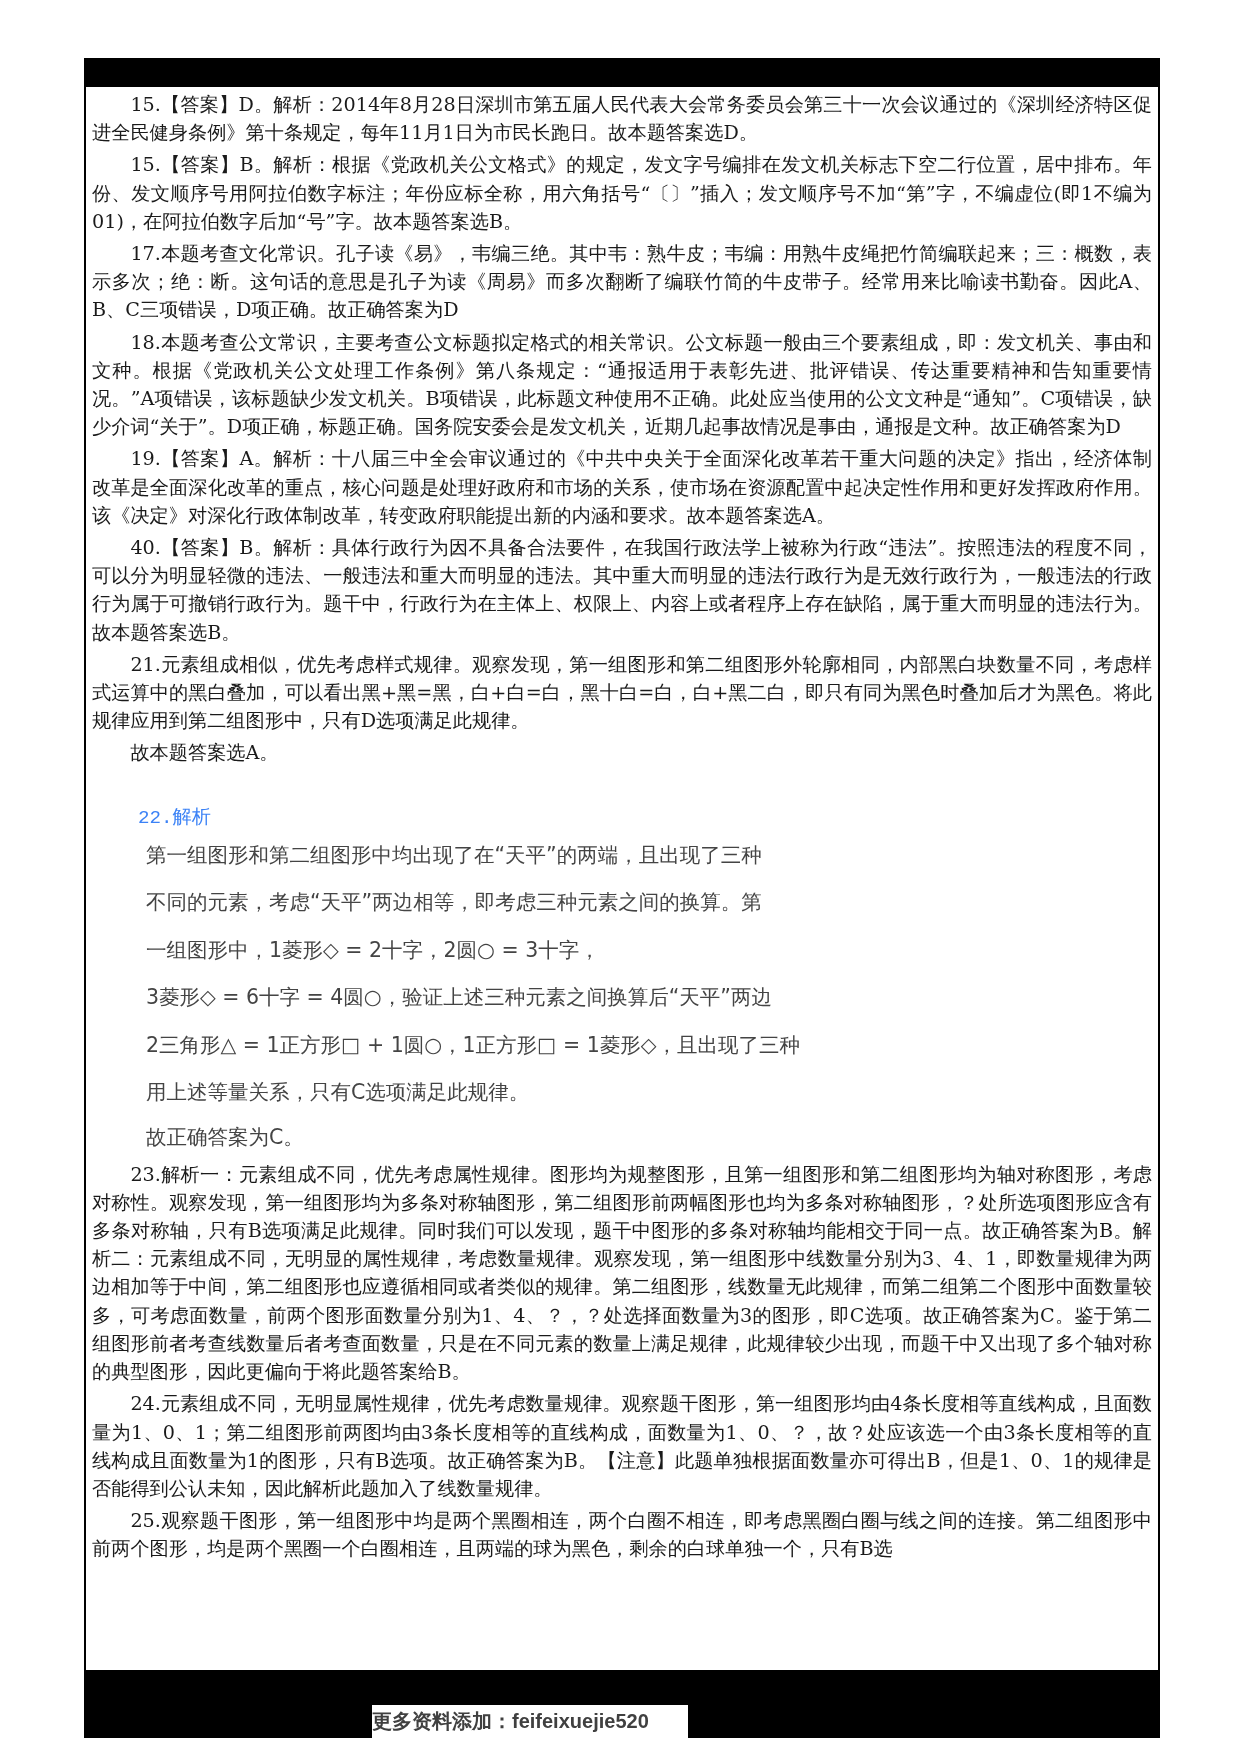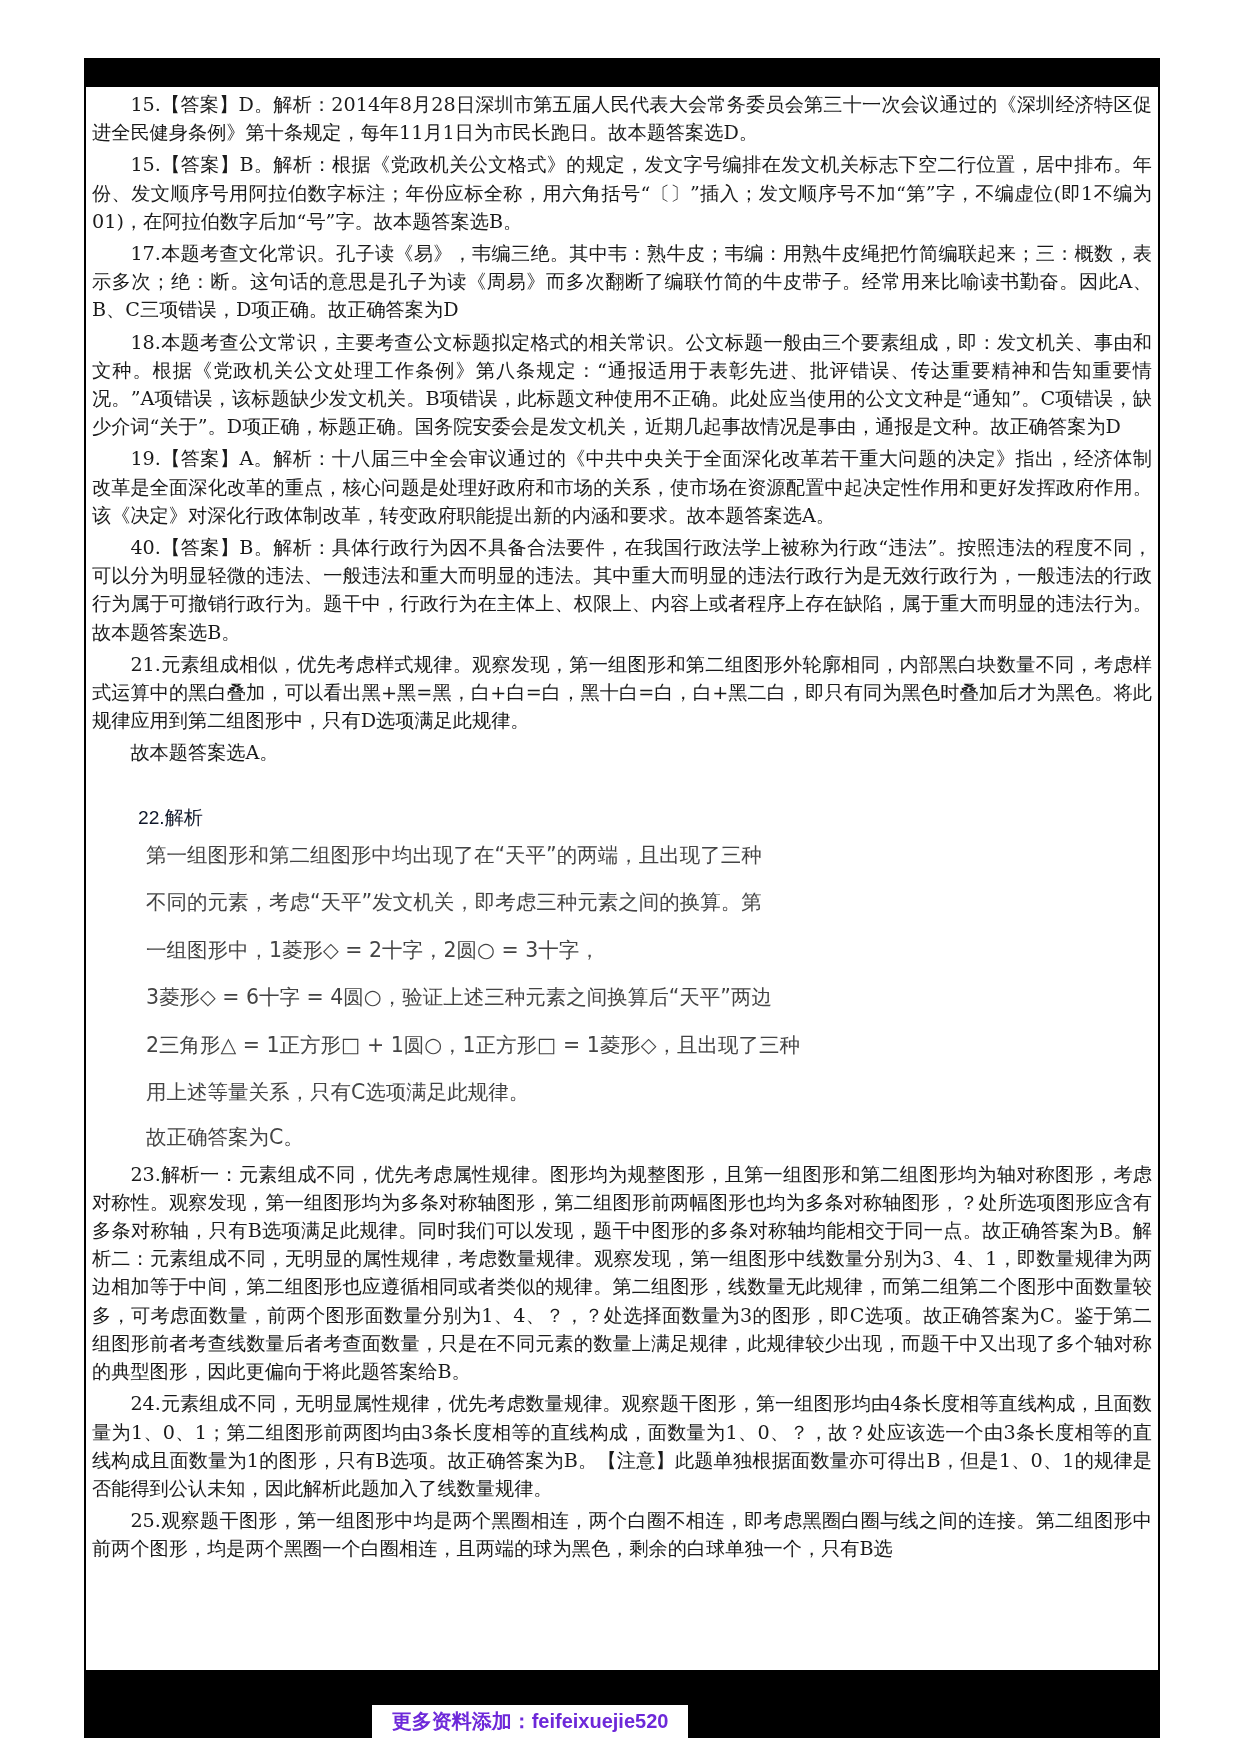--- a/index.html
+++ b/index.html
@@ -5,37 +5,37 @@
   html, body { margin: 0; padding: 0; background: #ffffff; }
   body { width: 1240px; height: 1754px; position: relative; overflow: hidden; }
   .page-frame {
     position: absolute; left: 84px; top: 58px; width: 1076px; height: 1680px;
     border-left: 2px solid #000; border-right: 2px solid #000; box-sizing: border-box;
   }
   .top-bar { position: absolute; left: 84px; top: 58px; width: 1076px; height: 29px; background: #000; }
   .bottom-bar { position: absolute; left: 84px; top: 1670px; width: 1076px; height: 68px; background: #000; }
   .footer-label {
     position: absolute; left: 372px; top: 1705px; width: 316px; height: 33px;
-    background: #fff; color: #6d28d9; font-family: "Liberation Sans", "DejaVu Sans", sans-serif;
-    font-weight: bold; font-size: 20px; line-height: 33px; text-align: center; letter-spacing: 0px;
+    background: #fff; color: #404040; font-family: "Liberation Sans", "DejaVu Sans", sans-serif;
+    font-weight: bold; font-size: 20px; line-height: 33px; letter-spacing: 0px;
   }
   .content {
     position: absolute; left: 88px; top: 87px; width: 1068px;
     font-family: "DejaVu Serif", "Liberation Serif", serif;
     font-size: 19.2px; line-height: 28.2px; color: #1a1a1a;
     text-align: justify;
   }
   .para { margin: 4px; text-indent: 2em; }
   .gap { height: 28px; }
   .img-block {
     margin: 4px 0 0 0; padding-left: 58px;
     font-family: "DejaVu Sans", "Liberation Sans", sans-serif;
     color: #444; font-size: 20.5px; line-height: 47.5px;
   }
-  .img-block .title { color: #0f172a; font-family: Liberation Sans, sans-serif; font-size: 19.2px; line-height: 28px; margin-left:-8px; }
+  .img-block .title { color: #3b82f6; font-family: Liberation Mono, monospace; font-size: 19.2px; line-height: 28px; margin-left:-8px; }
   .img-line { margin: 0; white-space: nowrap; }
 </style>
 </head>
 <body>
 
 <div class="top-bar"></div>
 <div class="page-frame"></div>
 
 <div class="content">
   <p class="para">15.【答案】D。解析：2014年8月28日深圳市第五届人民代表大会常务委员会第三十一次会议通过的《深圳经济特区促进全民健身条例》第十条规定，每年11月1日为市民长跑日。故本题答案选D。</p>
@@ -44,21 +44,21 @@
   <p class="para">18.本题考查公文常识，主要考查公文标题拟定格式的相关常识。公文标题一般由三个要素组成，即：发文机关、事由和文种。根据《党政机关公文处理工作条例》第八条规定：“通报适用于表彰先进、批评错误、传达重要精神和告知重要情况。”A项错误，该标题缺少发文机关。B项错误，此标题文种使用不正确。此处应当使用的公文文种是“通知”。C项错误，缺少介词“关于”。D项正确，标题正确。国务院安委会是发文机关，近期几起事故情况是事由，通报是文种。故正确答案为D</p>
   <p class="para">19.【答案】A。解析：十八届三中全会审议通过的《中共中央关于全面深化改革若干重大问题的决定》指出，经济体制改革是全面深化改革的重点，核心问题是处理好政府和市场的关系，使市场在资源配置中起决定性作用和更好发挥政府作用。该《决定》对深化行政体制改革，转变政府职能提出新的内涵和要求。故本题答案选A。</p>
   <p class="para">40.【答案】B。解析：具体行政行为因不具备合法要件，在我国行政法学上被称为行政“违法”。按照违法的程度不同，可以分为明显轻微的违法、一般违法和重大而明显的违法。其中重大而明显的违法行政行为是无效行政行为，一般违法的行政行为属于可撤销行政行为。题干中，行政行为在主体上、权限上、内容上或者程序上存在缺陷，属于重大而明显的违法行为。故本题答案选B。</p>
   <p class="para">21.元素组成相似，优先考虑样式规律。观察发现，第一组图形和第二组图形外轮廓相同，内部黑白块数量不同，考虑样式运算中的黑白叠加，可以看出黑+黑=黑，白+白=白，黑十白=白，白+黑二白，即只有同为黑色时叠加后才为黑色。将此规律应用到第二组图形中，只有D选项满足此规律。</p>
   <p class="para">故本题答案选A。</p>
   <div class="gap"></div>
 
   <div class="img-block">
     <div class="title">22.解析</div>
     <p class="img-line">第一组图形和第二组图形中均出现了在“天平”的两端，且出现了三种</p>
-    <p class="img-line">不同的元素，考虑“天平”发文机关，即考虑三种元素之间的换算。第</p>
+    <p class="img-line">不同的元素，考虑“天平”两边相等，即考虑三种元素之间的换算。第</p>
     <p class="img-line">一组图形中，1菱形◇ = 2十字，2圆○ = 3十字，</p>
     <p class="img-line">3菱形◇ = 6十字 = 4圆○，验证上述三种元素之间换算后“天平”两边</p>
     <p class="img-line">2三角形△ = 1正方形□ + 1圆○，1正方形□ = 1菱形◇，且出现了三种</p>
     <p class="img-line">用上述等量关系，只有C选项满足此规律。</p>
     <p class="img-line" style="line-height:40px;">故正确答案为C。</p>
   </div>
 
   <p class="para">23.解析一：元素组成不同，优先考虑属性规律。图形均为规整图形，且第一组图形和第二组图形均为轴对称图形，考虑对称性。观察发现，第一组图形均为多条对称轴图形，第二组图形前两幅图形也均为多条对称轴图形，？处所选项图形应含有多条对称轴，只有B选项满足此规律。同时我们可以发现，题干中图形的多条对称轴均能相交于同一点。故正确答案为B。解析二：元素组成不同，无明显的属性规律，考虑数量规律。观察发现，第一组图形中线数量分别为3、4、1，即数量规律为两边相加等于中间，第二组图形也应遵循相同或者类似的规律。第二组图形，线数量无此规律，而第二组第二个图形中面数量较多，可考虑面数量，前两个图形面数量分别为1、4、？，？处选择面数量为3的图形，即C选项。故正确答案为C。鉴于第二组图形前者考查线数量后者考查面数量，只是在不同元素的数量上满足规律，此规律较少出现，而题干中又出现了多个轴对称的典型图形，因此更偏向于将此题答案给B。</p>
   <p class="para">24.元素组成不同，无明显属性规律，优先考虑数量规律。观察题干图形，第一组图形均由4条长度相等直线构成，且面数量为1、0、1；第二组图形前两图均由3条长度相等的直线构成，面数量为1、0、？，故？处应该选一个由3条长度相等的直线构成且面数量为1的图形，只有B选项。故正确答案为B。【注意】此题单独根据面数量亦可得出B，但是1、0、1的规律是否能得到公认未知，因此解析此题加入了线数量规律。</p>
   <p class="para">25.观察题干图形，第一组图形中均是两个黑圈相连，两个白圈不相连，即考虑黑圈白圈与线之间的连接。第二组图形中前两个图形，均是两个黑圈一个白圈相连，且两端的球为黑色，剩余的白球单独一个，只有B选</p>

